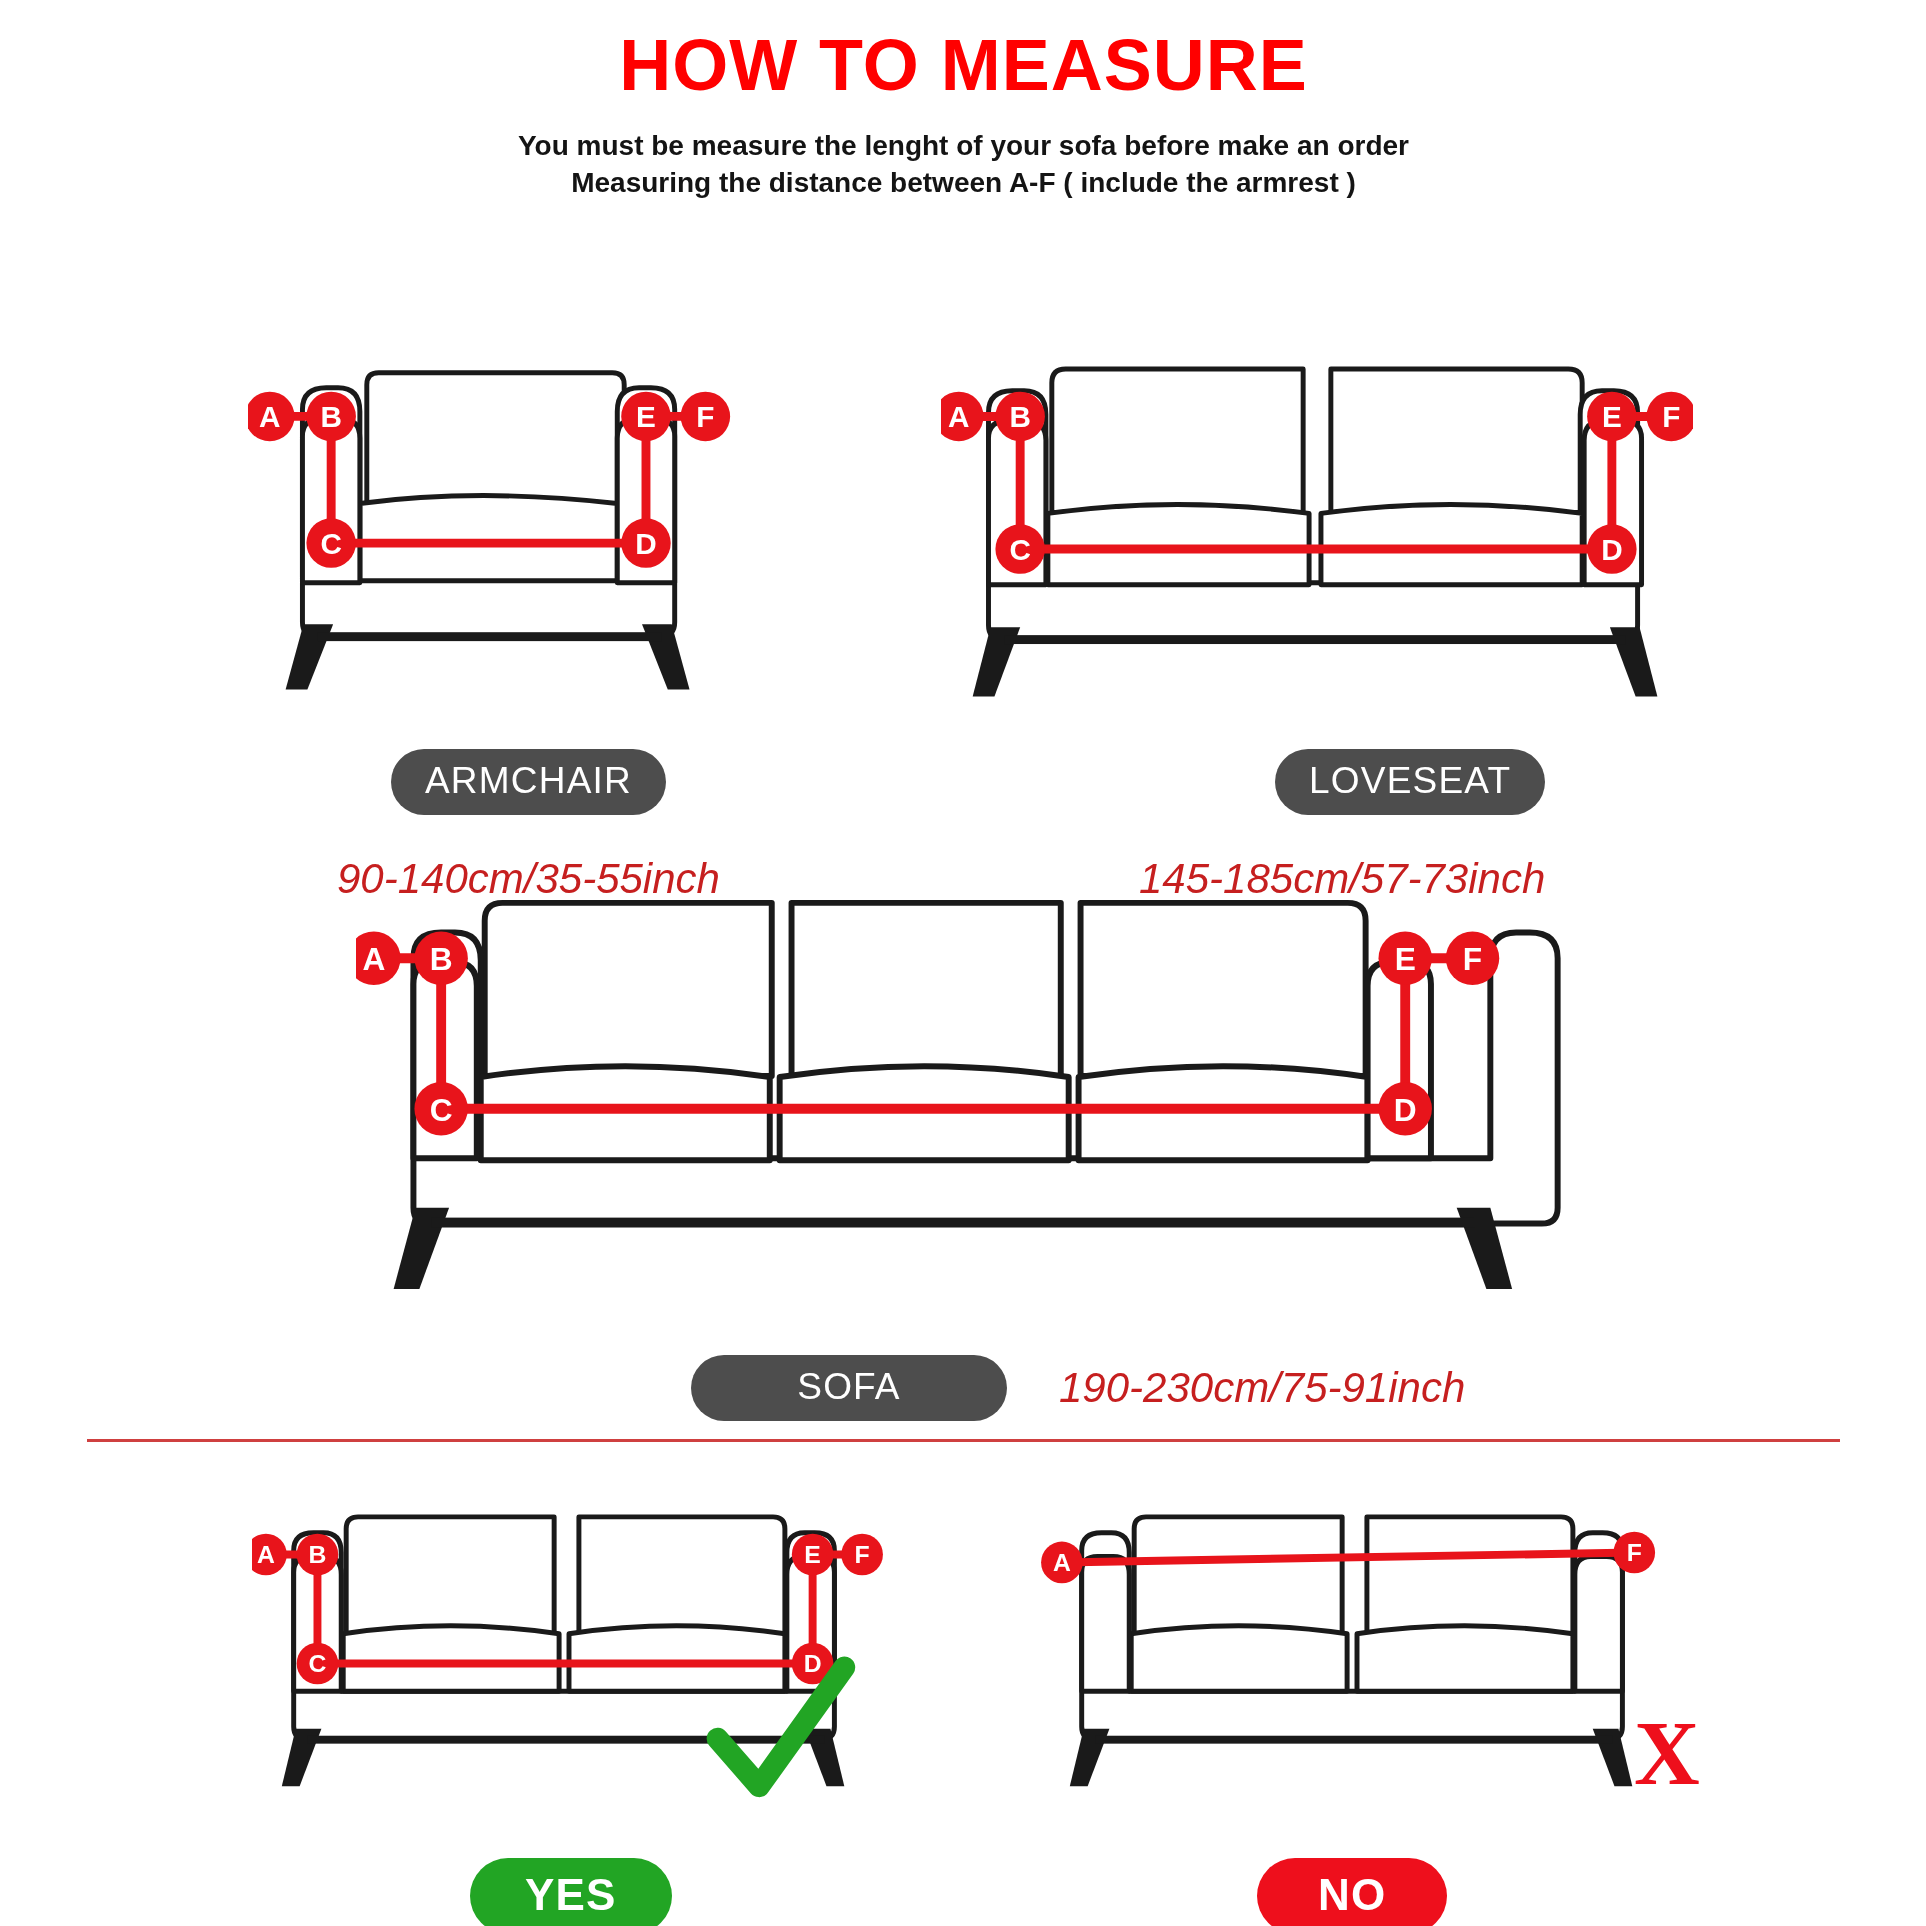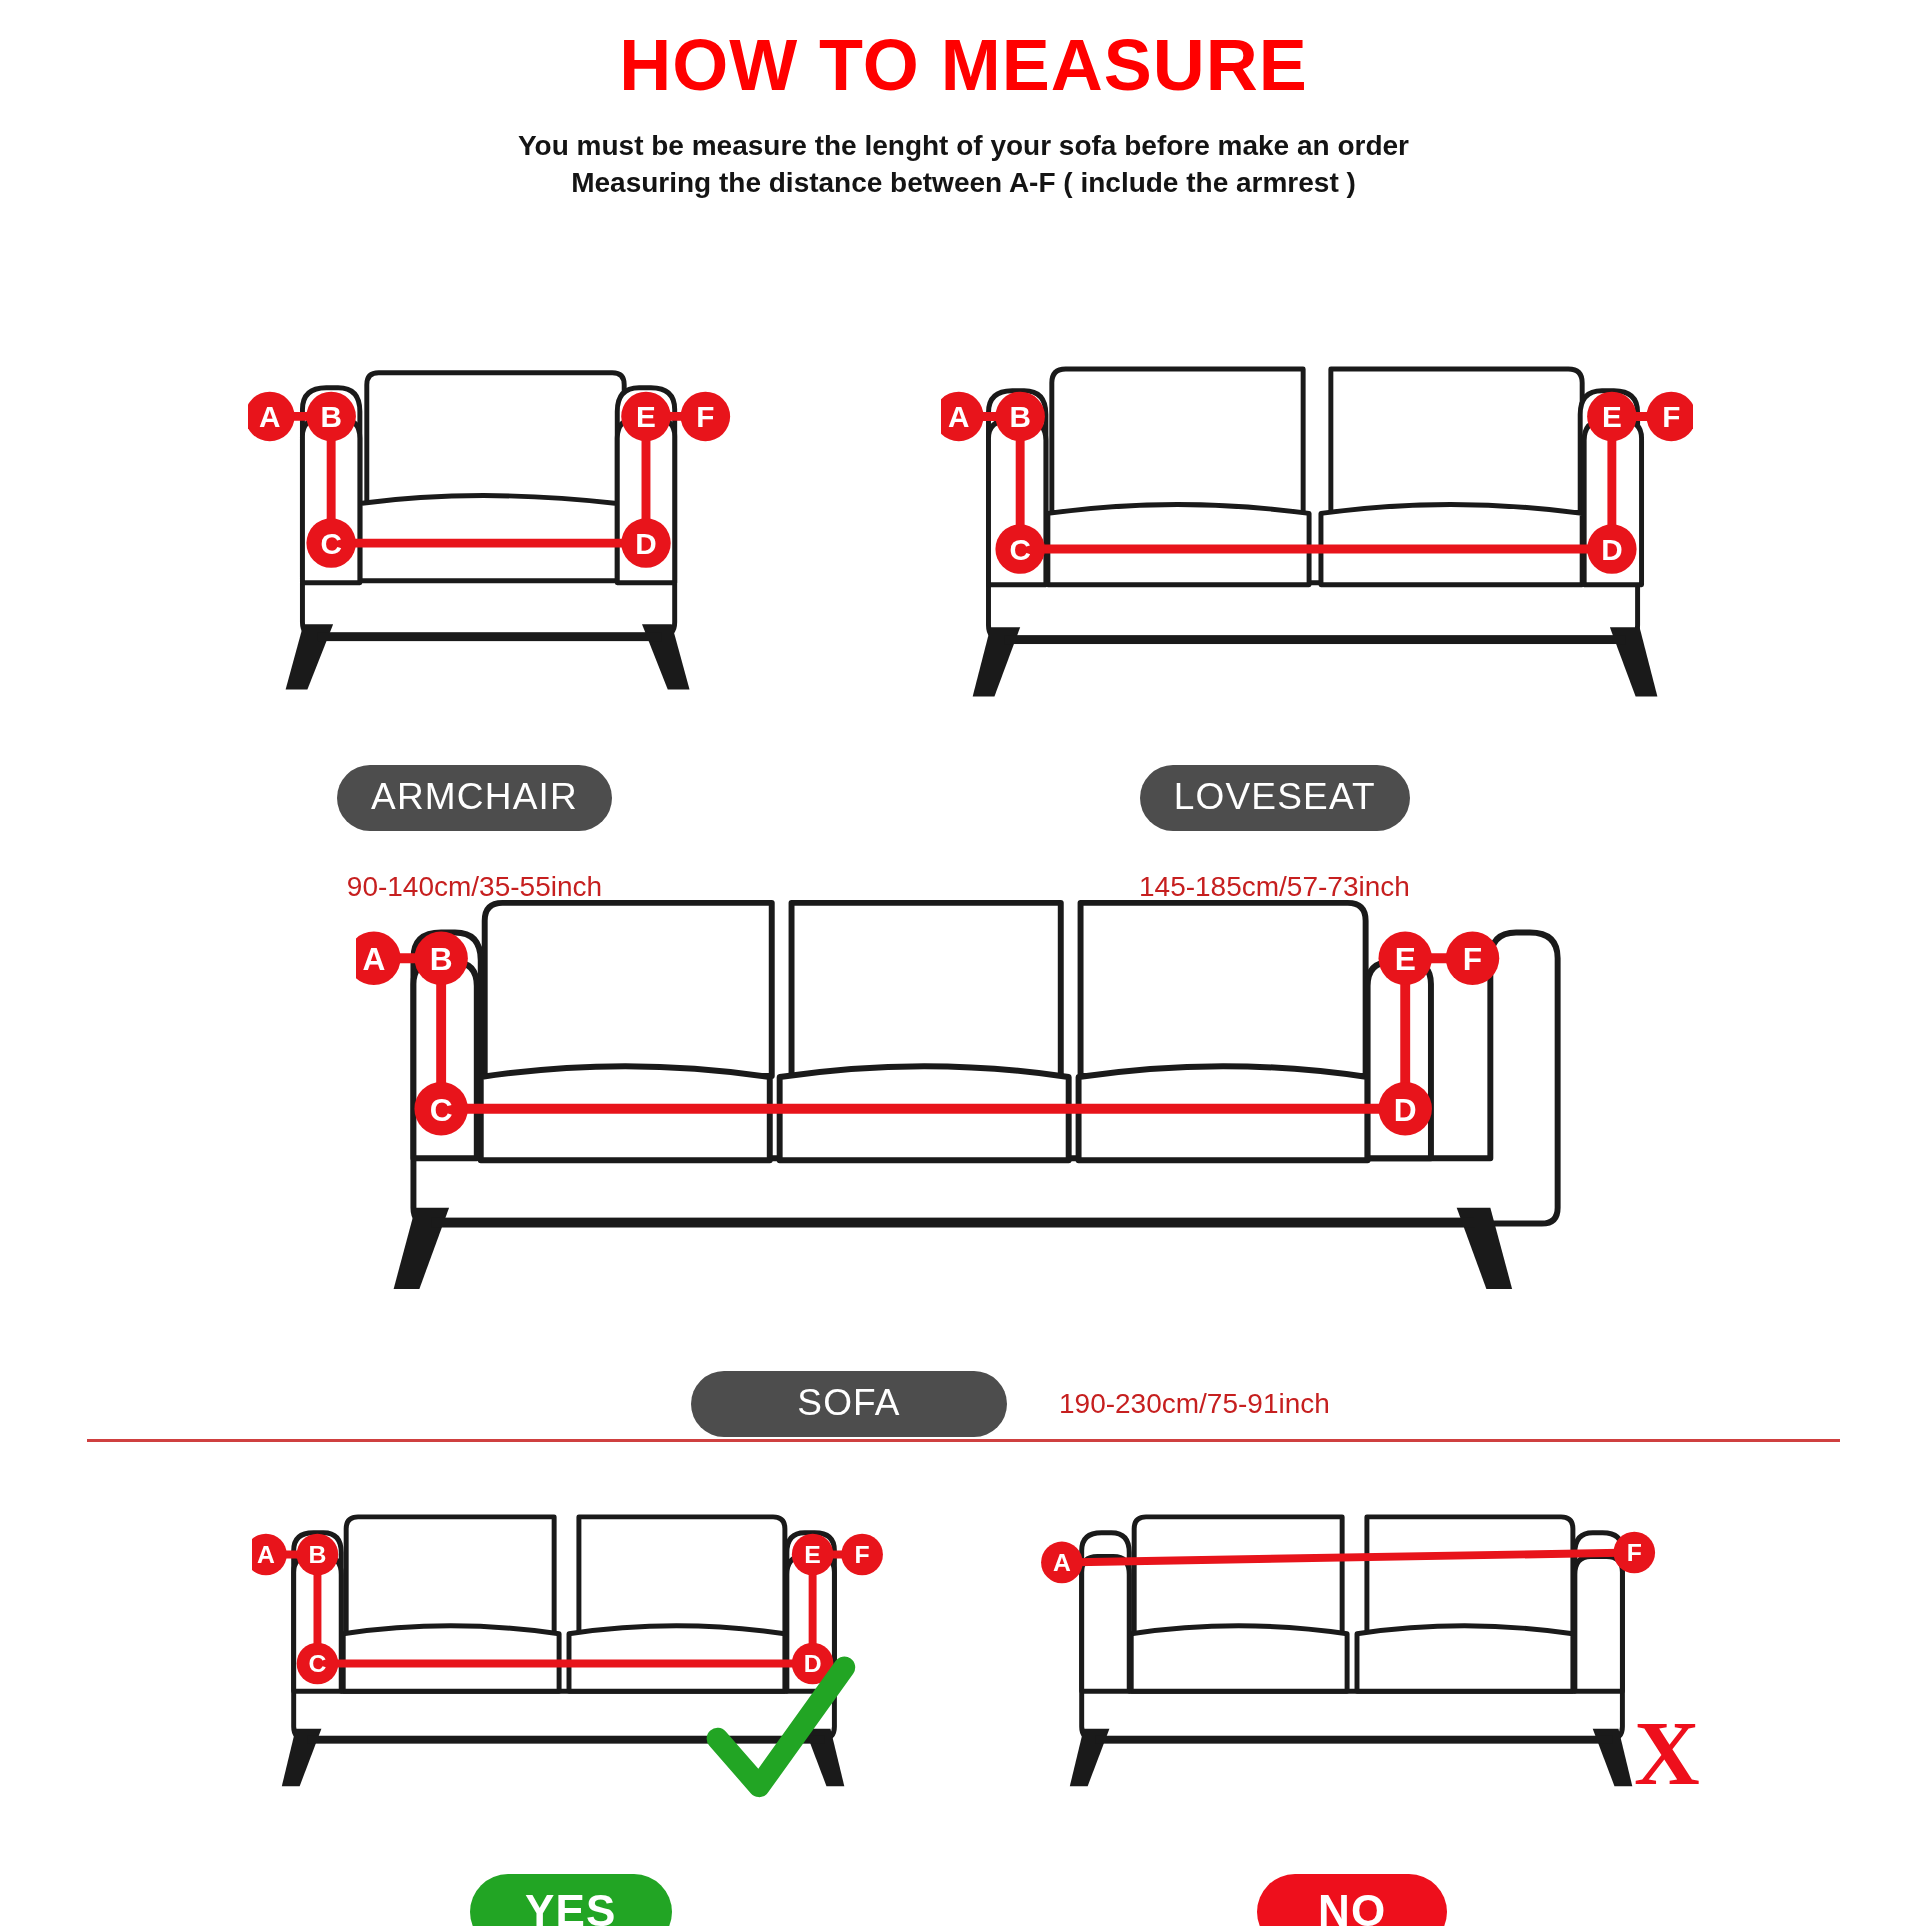--- a/index.html
+++ b/index.html
@@ -42,38 +42,38 @@
 
   
   .unit {
     position: absolute;
   }
   .caption-row {
     position: absolute;
     display: flex;
     align-items: center;
     gap: 22px;
-    margin-top: 16px;
   }
   .pill {
     background: #4d4d4d;
     color: #ffffff;
     border-radius: 40px;
     font-size: 37px;
     padding: 11px 34px 13px 34px;
     letter-spacing: 1.2px;
     white-space: nowrap;
     text-align: center;
   }
   .pill.green { background: #22a524; font-weight: bold; font-size: 44px; padding: 12px 55px 14px 55px; }
   .pill.red { background: #ee0f1c; font-weight: bold; font-size: 44px; padding: 12px 61px 14px 61px; }
   .dim {
     color: #c61f1f;
-    font-size: 28px;
+    font-size: 42px;
     white-space: nowrap;
+    font-style: italic;
   }
   .dim.center { text-align: center; }
 
   .divider {
     position: absolute;
     left: 87px;
     right: 87px;
     top: 1411px;
     height: 3px;
     background: #cf4040;

